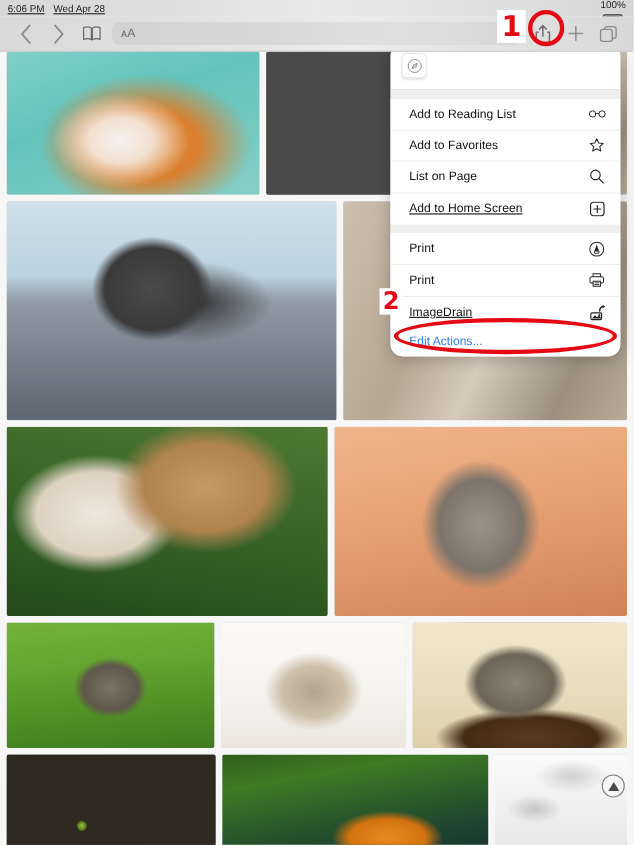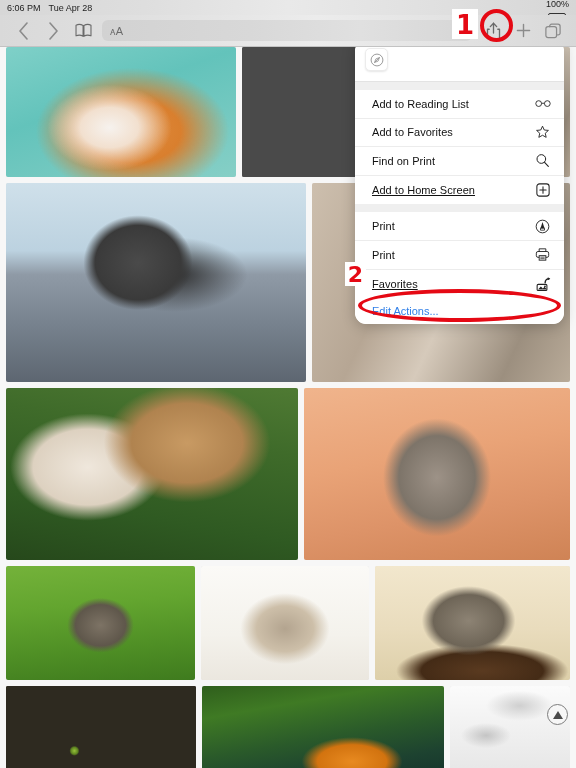--- a/index.html
+++ b/index.html
@@ -18,21 +18,21 @@
   
   #statusbar {
     position: absolute; top: 0; left: 0;
     width: 576px; height: 15px;
     background: linear-gradient(to right,#d7d7d7 0%,#dedede 25%,#e9e9e9 50%,#e0e0e0 75%,#d6d6d6 100%);
     display: flex; align-items: center;
     font-size: 9px; color: #222;
     padding: 0 7px;
     z-index: 40;
   }
-  #statusbar .left { display: flex; gap: 8px; align-items: center; }
+  #statusbar .left { display: flex; gap: 8px; align-items: center; text-decoration: underline; }
   #statusbar .right { margin-left: auto; display: flex; gap: 4px; align-items: center; flex-direction: column; }
   .wifi-ico { display:inline-block; width:11px; height:9px; position:relative; top:1px; }
   .batt { display:inline-block; width:18px; height:8px; border:1px solid #333; border-radius:2px; position:relative; }
   .batt::after { content:""; position:absolute; left:1px; top:1px; bottom:1px; right:1px; background:#333; border-radius:1px;}
   .batt-tip { display:inline-block; width:2px;height:4px;background:#333;border-radius:0 1px 1px 0; margin-left:1px;}
 
   
   #toolbar {
     position: absolute; top: 15px; left: 0;
     width: 576px; height: 32px;
@@ -276,21 +276,21 @@
         </div>
         <div class="cell" style="flex: 120 0 0px;">
           <div class="ph p-sketch"></div>
         </div>
       </div>
     </div>
 
   <div id="statusbar">
     <div class="left">
       <span>6:06 PM</span>
-      <span>Tue Apr 28</span>
+      <span>Wed Apr 28</span>
     </div>
     <div class="right">
       <span class="wifi-ico">
         <svg viewBox="0 0 16 12" width="11" height="9">
           <path d="M8 11.2 5.9 8.6a3.4 3.4 0 0 1 4.2 0z" fill="#222"></path>
           <path d="M3.7 5.9a6.6 6.6 0 0 1 8.6 0l-1.1 1.4a4.9 4.9 0 0 0-6.4 0z" fill="#222"></path>
           <path d="M1.4 3.1a10 10 0 0 1 13.2 0l-1.1 1.4a8.3 8.3 0 0 0-11 0z" fill="#222"></path>
         </svg>
       </span>
       <span>100%</span>
@@ -369,21 +369,21 @@
         </div>
         <div class="ss-item">
           <span class="lbl">Add to Favorites</span>
           <span class="ico">
             <svg width="15" height="15" viewBox="0 0 18 18">
               <path d="M9 1.4 11.1 6l5 .5-3.8 3.4 1.1 4.9L9 12.3l-4.4 2.5 1.1-4.9L1.9 6.5l5-.5z" fill="none" stroke="#222" stroke-width="1.1" stroke-linejoin="round"></path>
             </svg>
           </span>
         </div>
         <div class="ss-item">
-          <span class="lbl">Find on Print</span>
+          <span class="lbl">List on Page</span>
           <span class="ico">
             <svg width="15" height="15" viewBox="0 0 18 18">
               <circle cx="7.6" cy="7.2" r="5.2" fill="none" stroke="#222" stroke-width="1.2"></circle>
               <path d="M11.5 11.2 16 16" stroke="#222" stroke-width="1.3" stroke-linecap="round"></path>
             </svg>
           </span>
         </div>
         <div class="ss-item">
           <span class="lbl">Add to Home Screen</span>
           <span class="ico">
@@ -413,21 +413,21 @@
           <span class="ico">
             <svg width="15" height="15" viewBox="0 0 18 18">
               <path d="M5 5.4V2.2h8v3.2" fill="none" stroke="#222" stroke-width="1.1"></path>
               <rect x="1.6" y="5.4" width="14.8" height="7" rx="2" fill="none" stroke="#222" stroke-width="1.1"></rect>
               <rect x="5" y="10.4" width="8" height="5.4" fill="#fff" stroke="#222" stroke-width="1.1"></rect>
               <path d="M6.4 12.2h5.2M6.4 14h5.2" stroke="#222" stroke-width=".9"></path>
             </svg>
           </span>
         </div>
         <div class="ss-item">
-          <span class="lbl">Favorites</span>
+          <span class="lbl">ImageDrain</span>
           <span class="ico">
             <svg width="16" height="16" viewBox="0 0 18 18">
               <rect x="2.4" y="9.4" width="11" height="7" rx="1.2" fill="none" stroke="#222" stroke-width="1.2"></rect>
               <path d="M3.4 15.2 6.6 11.8l2.2 2.2 2-2 2.6 3.2z" fill="#222"></path>
               <circle cx="11.2" cy="11.6" r="1" fill="#222"></circle>
               <path d="M11.4 7.6c0-3 2.2-4.6 4.2-4.6" fill="none" stroke="#222" stroke-width="1.6" stroke-linecap="round"></path>
               <path d="M14.4 1.4 17.2 3l-2.8 1.8z" fill="#222"></path>
             </svg>
           </span>
         </div>

